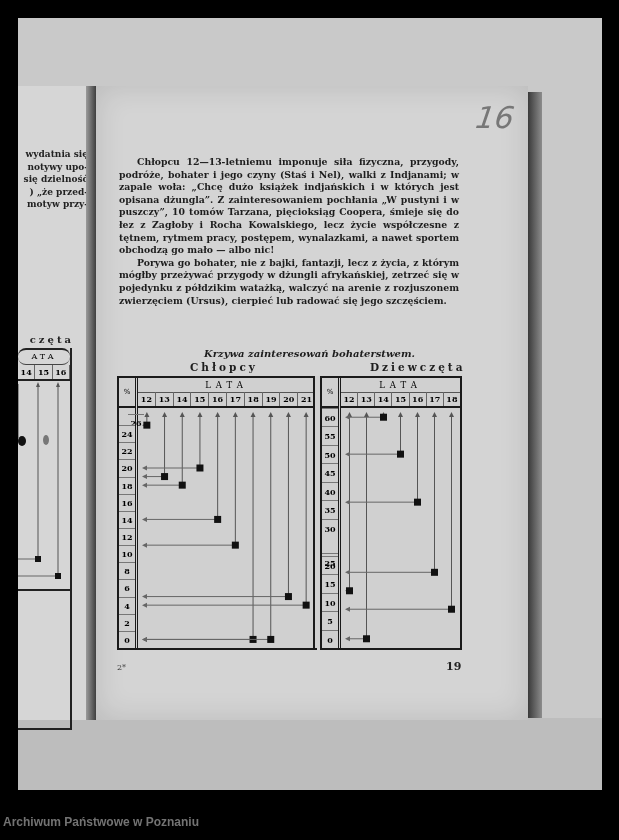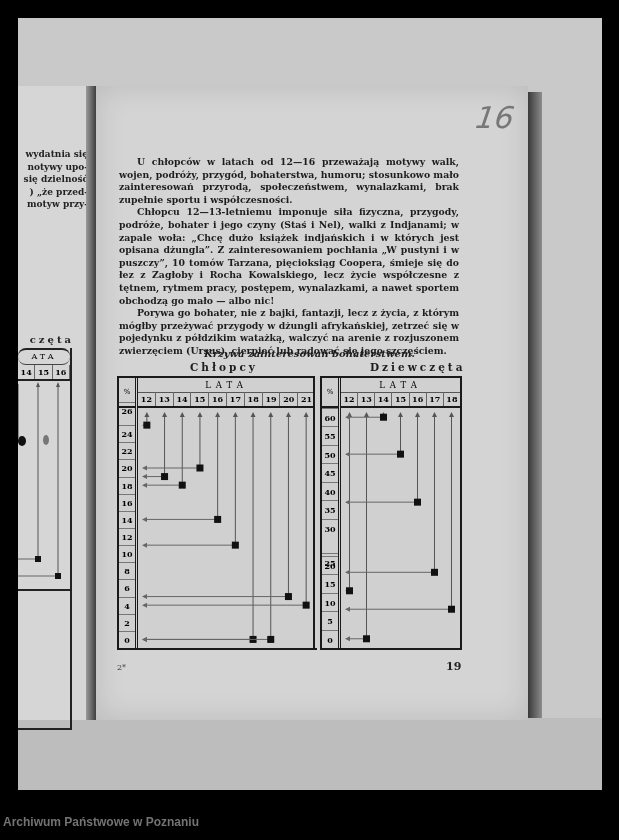--- a/index.html
+++ b/index.html
@@ -73,21 +73,20 @@
     </svg>
   </div>
 </div>
 <div class="left-page-shadow"></div>
 
 <div class="page"></div>
 <div class="page-edge"></div>
 <div class="handnum">16</div>
 
 <div class="body-text">
-  <p>U chłopców w latach od 12—16 przeważają motywy walk, wojen, podróży, przygód, bohaterstwa, humoru; stosunkowo mało zainteresowań przyrodą, społeczeństwem, wynalazkami, brak zupełnie sportu i współczesności.</p>
   <p>Chłopcu 12—13-letniemu imponuje siła fizyczna, przygody, podróże, bohater i jego czyny (Staś i Nel), walki z Indjanami; w zapale woła: „Chcę dużo książek indjańskich i w których jest opisana dżungla”. Z zainteresowaniem pochłania „W pustyni i w puszczy”, 10 tomów Tarzana, pięcioksiąg Coopera, śmieje się do łez z Zagłoby i Rocha Kowalskiego, lecz życie współczesne z tętnem, rytmem pracy, postępem, wynalazkami, a nawet sportem obchodzą go mało — albo nic!</p>
   <p>Porywa go bohater, nie z bajki, fantazji, lecz z życia, z którym mógłby przeżywać przygody w dżungli afrykańskiej, zetrzeć się w pojedynku z półdzikim watażką, walczyć na arenie z rozjuszonem zwierzęciem (Ursus), cierpieć lub radować się jego szczęściem.</p>
 </div>
 
 <div class="caption" style="left:0;">Krzywa zainteresowań bohaterstwem.</div>
 <div class="chart-title" style="left:190px;">Chłopcy</div>
 <div class="chart-title" style="left:370px;">Dziewczęta</div>
 
 <div class="chart" id="chart-boys" style="left:117px;width:196px;height:270px;">
   <div class="pct-col"></div>
@@ -99,21 +98,21 @@
     <span>14</span>
     <span>15</span>
     <span>16</span>
     <span>17</span>
     <span>18</span>
     <span>19</span>
     <span>20</span>
     <span>21</span>
   </div>
   <div id="boys-yticks">
-      <div class="ytick" style="top: 24px; height: 17.1429px; line-height: 17.1429px;">26</div>
+      <div class="ytick" style="top: 36px; height: 17.1429px; line-height: 17.1429px; margin-left: 9px;">26</div>
       <div class="ytick" style="top: 47.1429px; height: 17.1429px; line-height: 17.1429px;">24</div>
       <div class="ytick" style="top: 64.2857px; height: 17.1429px; line-height: 17.1429px;">22</div>
       <div class="ytick" style="top: 81.4286px; height: 17.1429px; line-height: 17.1429px;">20</div>
       <div class="ytick" style="top: 98.5714px; height: 17.1429px; line-height: 17.1429px;">18</div>
       <div class="ytick" style="top: 115.714px; height: 17.1429px; line-height: 17.1429px;">16</div>
       <div class="ytick" style="top: 132.857px; height: 17.1429px; line-height: 17.1429px;">14</div>
       <div class="ytick" style="top: 150px; height: 17.1429px; line-height: 17.1429px;">12</div>
       <div class="ytick" style="top: 167.143px; height: 17.1429px; line-height: 17.1429px;">10</div>
       <div class="ytick" style="top: 184.286px; height: 17.1429px; line-height: 17.1429px;">8</div>
       <div class="ytick" style="top: 201.429px; height: 17.1429px; line-height: 17.1429px;">6</div>

